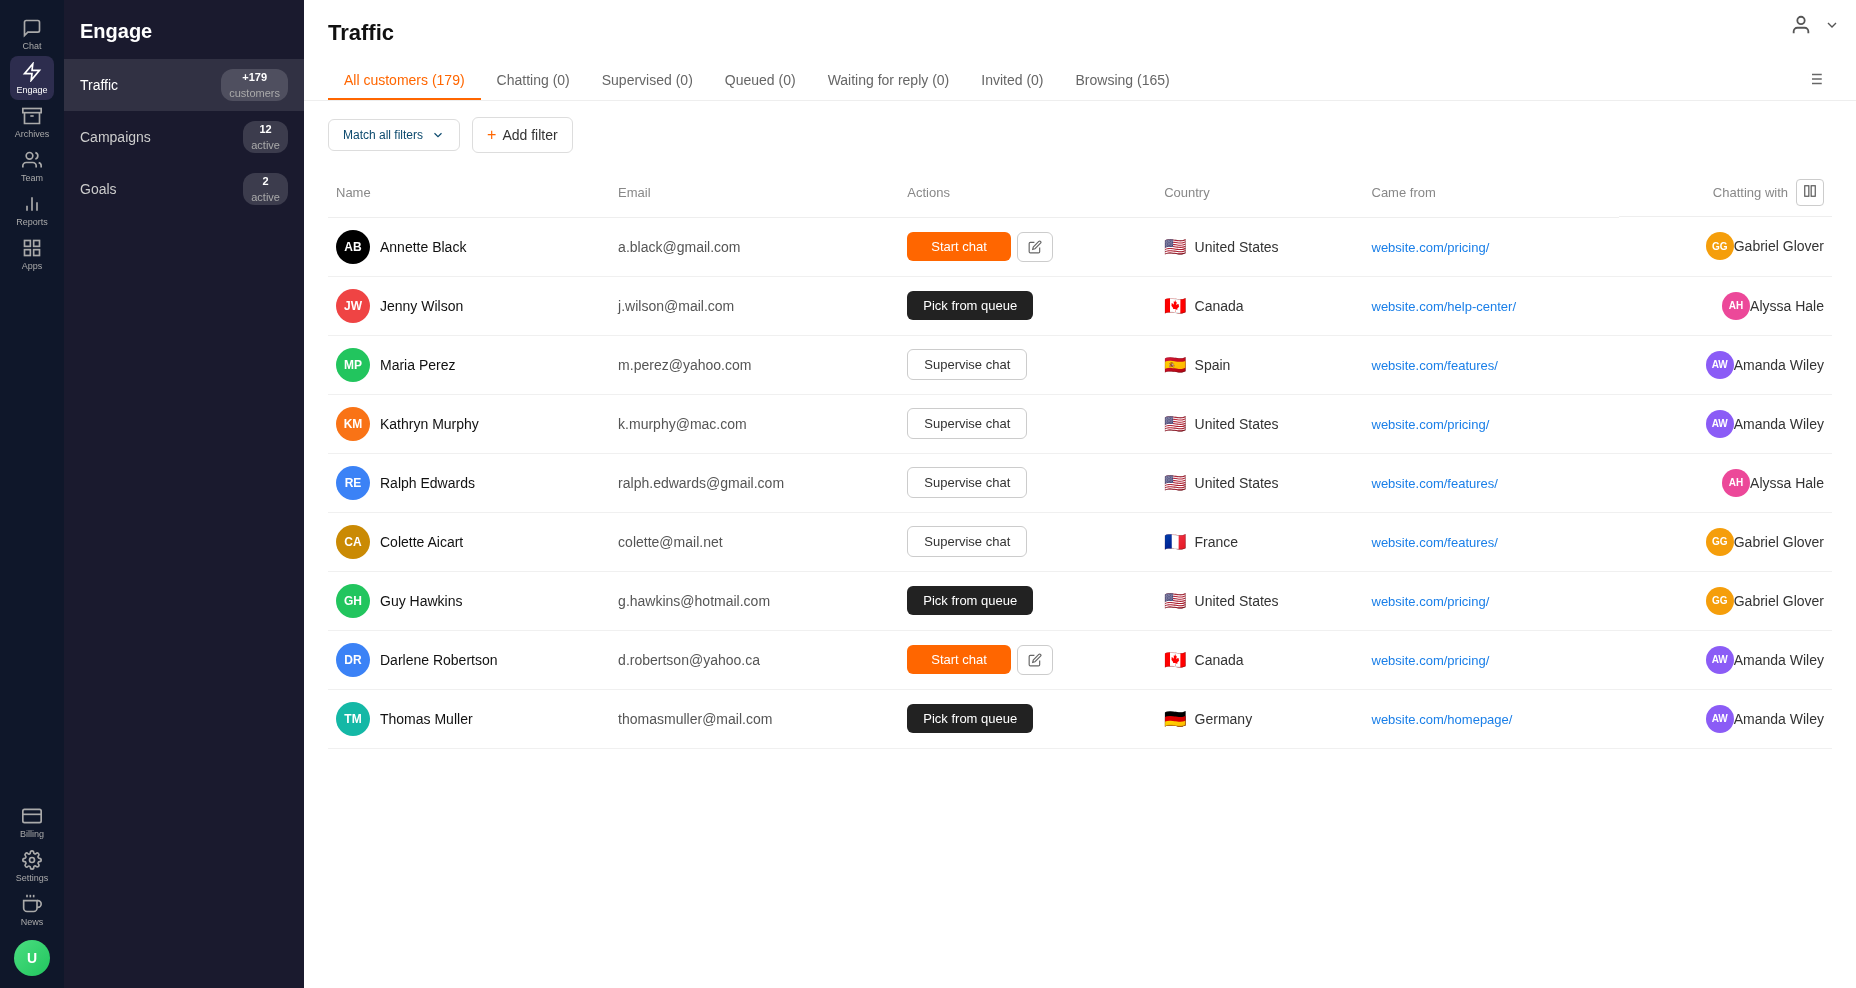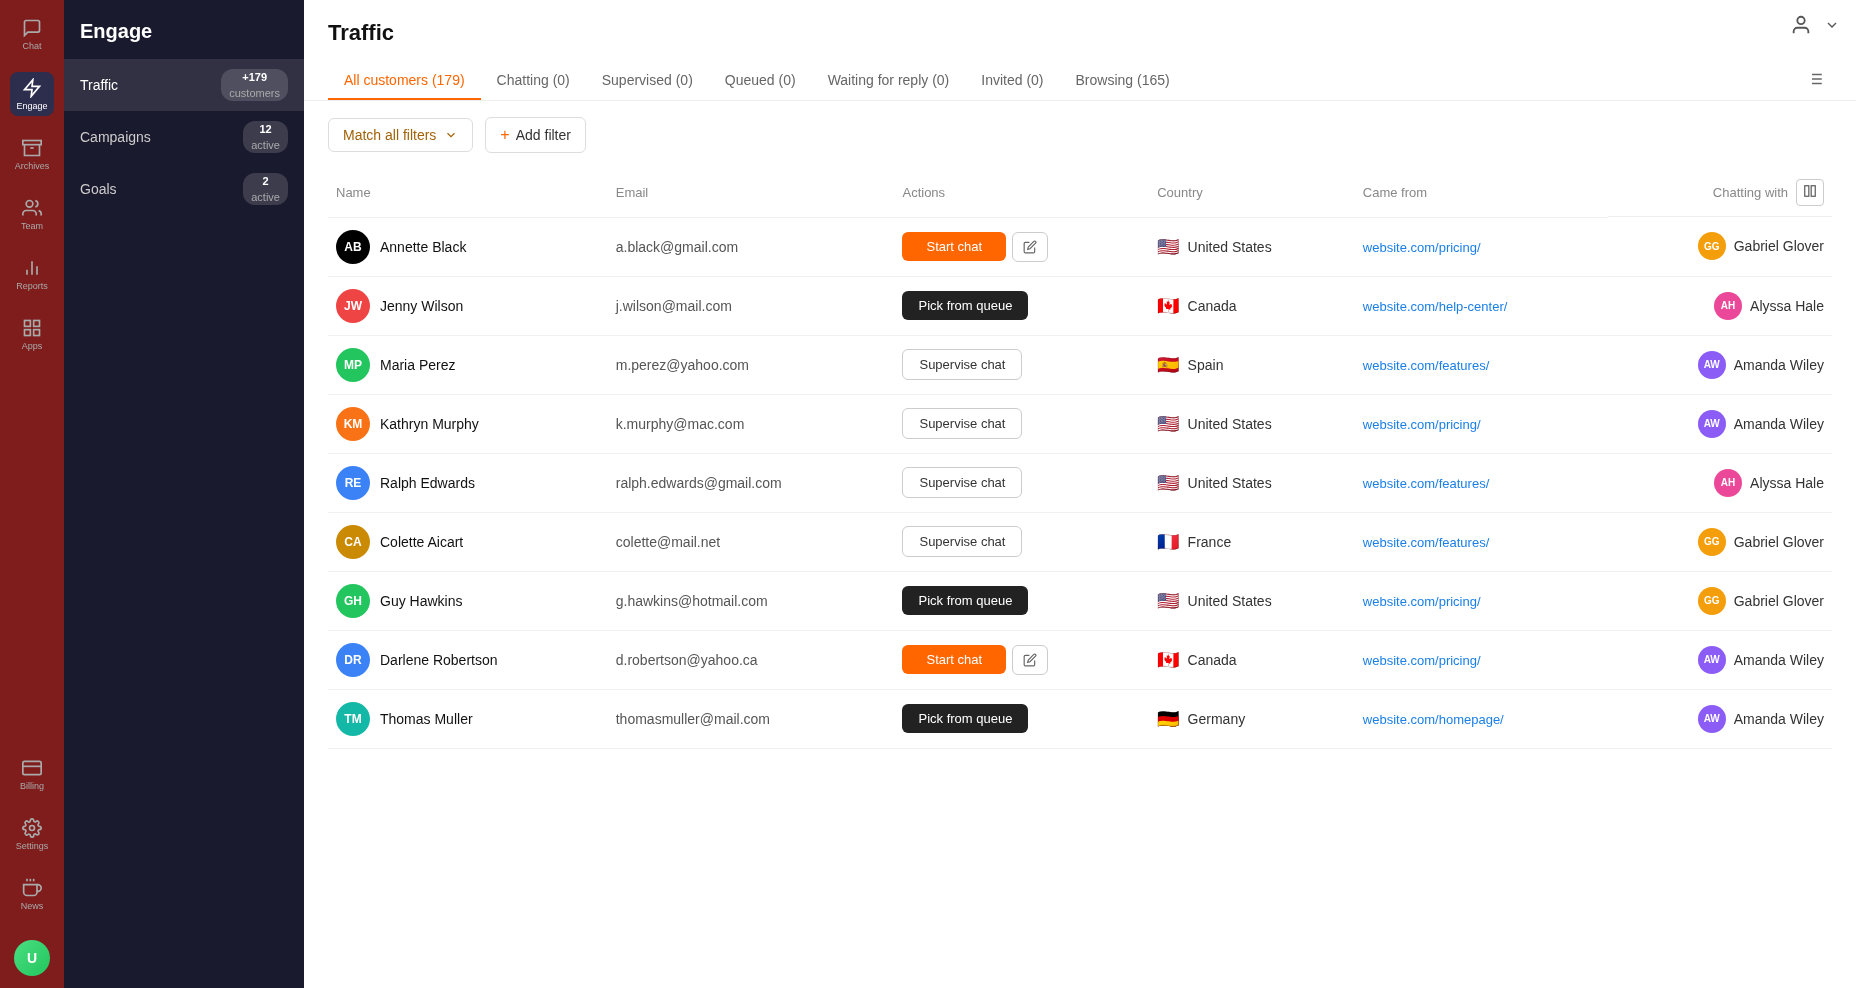--- a/index.html
+++ b/index.html
@@ -1,26 +1,26 @@
 <!DOCTYPE html>
 <html><head>
   <meta charset="utf-8">
   <style>
     * { box-sizing: border-box; margin: 0; padding: 0; }
     body { font-family: -apple-system, BlinkMacSystemFont, 'Segoe UI', sans-serif; display: flex; height: 988px; overflow: hidden; background: #fff; }
 
     
     .icon-nav {
       width: 64px;
-      background: #7f1d1d;
+      background: #0f172a;
       display: flex;
       flex-direction: column;
       align-items: center;
       padding: 12px 0;
-      gap: 16px;
+      gap: 0;
       flex-shrink: 0;
     }
     .icon-nav .nav-icon {
       width: 44px; height: 44px;
       display: flex; flex-direction: column; align-items: center; justify-content: center;
       border-radius: 8px;
       cursor: pointer;
       color: #aaa;
       font-size: 10px;
       gap: 3px;
@@ -112,24 +112,24 @@
       gap: 12px;
       align-items: center;
     }
     .filter-dropdown {
       display: flex;
       align-items: center;
       gap: 8px;
       border: 1px solid #ddd;
       border-radius: 6px;
       padding: 8px 14px;
-      font-size: 14px;
+      font-size: 12px;
       cursor: pointer;
       background: #fff;
-      color: #a16207;
+      color: #0c4a6e;
     }
     .add-filter-btn {
       display: flex;
       align-items: center;
       gap: 6px;
       border: 1px solid #ddd;
       border-radius: 6px;
       padding: 8px 14px;
       font-size: 14px;
       cursor: pointer;
@@ -214,21 +214,21 @@
       border: 1px solid #ccc;
       border-radius: 6px;
       padding: 7px 10px;
       cursor: pointer;
       display: flex; align-items: center; justify-content: center;
       color: #666;
     }
     .flag { font-size: 18px; }
     .country-cell { display: flex; align-items: center; gap: 8px; color: #333; }
     .came-from-link { color: #1a7fe8; text-decoration: none; font-size: 13px; }
-    .chatting-cell { display: flex; align-items: center; gap: 8px; color: #333; text-align: right; }
+    .chatting-cell { display: flex; align-items: center; color: #333; text-align: right; }
     .chatting-avatar {
       width: 28px; height: 28px;
       border-radius: 50%;
       background: #ccc;
       flex-shrink: 0;
       overflow: hidden;
       display: flex; align-items: center; justify-content: center;
       font-size: 10px; color: #fff; font-weight: 600;
     }
     .main-wrapper { position: relative; flex: 1; display: flex; flex-direction: column; }

